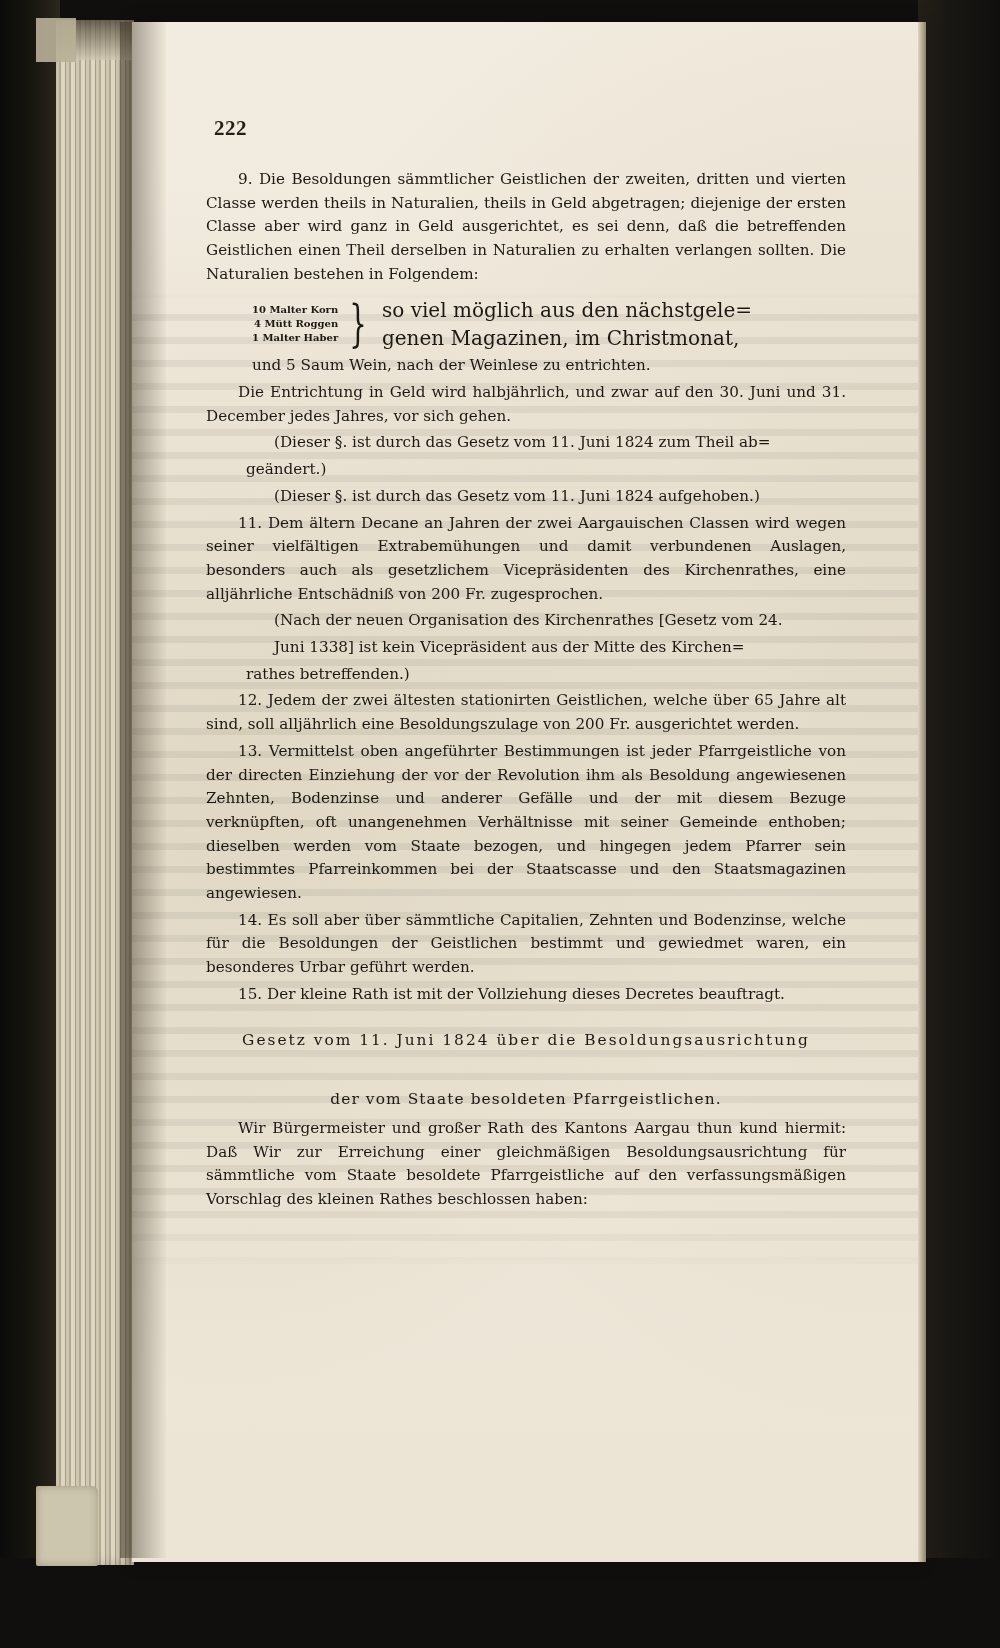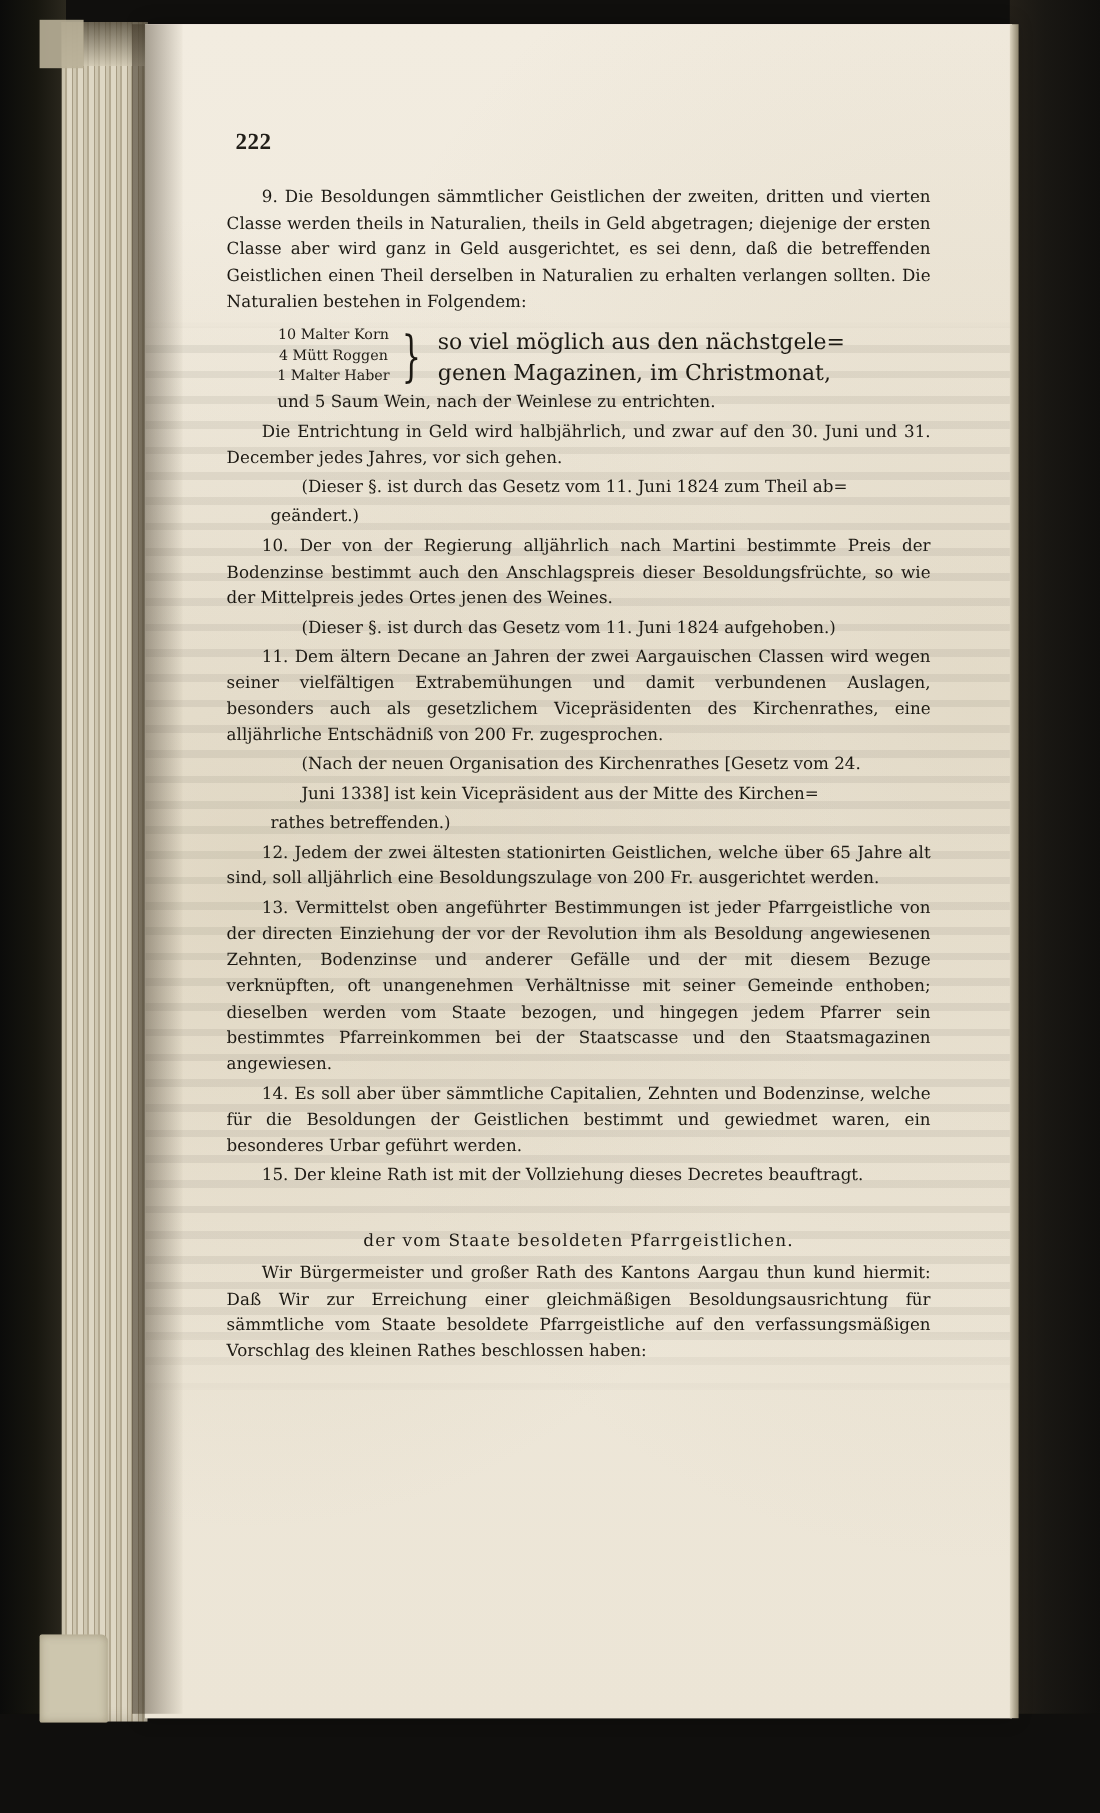--- a/index.html
+++ b/index.html
@@ -163,24 +163,25 @@
   .gap { margin-top: 11px; }
 
   
   .naturalien {
     display: flex;
     align-items: center;
     margin: 9px 0 2px 0;
     padding-left: 46px;
   }
   .nat-left {
-    text-align: center;
-    font-size: 13px;
+    text-align: right;
+    font-size: 10px;
     line-height: 1.42;
     white-space: nowrap;
+    font-weight: bold;
   }
   .brace {
     font-size: 50px;
     line-height: 40px;
     margin: 0 8px 0 4px;
     transform: scaleX(.55);
     color: #1c1913;
   }
   .nat-right {
     font-size: 20px;
@@ -244,39 +245,39 @@
           <div>genen Magazinen,  im Christmonat,</div>
         </div>
       </div>
       <p class="noindent nat-after">und 5 Saum Wein, nach der Weinlese zu entrichten.</p>
 
       <p class="gap">Die Entrichtung in Geld wird halbjährlich, und zwar auf den 30. Juni und 31. December jedes Jahres, vor sich gehen.</p>
 
       <p class="noindent hang-in tight">(Dieser §. ist durch das Gesetz vom 11. Juni 1824 zum Theil ab=</p>
       <p class="noindent hang">geändert.)</p>
 
-      <p class="gap">10.  Der von der Regierung alljährlich nach Martini bestimmte Preis der Bodenzinse bestimmt auch den Anschlagspreis dieser Besoldungsfrüchte, so wie der Mittelpreis jedes Ortes jenen des Weines.</p>
 
       <p class="noindent hang-in gap">(Dieser §. ist durch das Gesetz vom 11. Juni 1824 aufgehoben.)</p>
 
       <p class="gap">11.  Dem ältern Decane an Jahren der zwei Aargauischen Classen wird wegen seiner vielfältigen Extrabemühungen und damit verbundenen Auslagen, besonders auch als gesetzlichem Vicepräsidenten des Kirchenrathes, eine alljährliche Entschädniß von 200 Fr. zugesprochen.</p>
 
       <p class="noindent hang-in tight">(Nach der neuen Organisation des Kirchenrathes [Gesetz vom 24.</p>
       <p class="noindent hang tight" style="padding-left:68px">Juni 1338] ist kein Vicepräsident aus der Mitte des Kirchen=</p>
       <p class="noindent hang">rathes betreffenden.)</p>
 
       <p class="gap">12.  Jedem der zwei ältesten stationirten Geistlichen, welche über 65 Jahre alt sind, soll alljährlich eine Besoldungszulage von 200 Fr. ausgerichtet werden.</p>
 
       <p class="gap">13.  Vermittelst oben angeführter Bestimmungen ist jeder Pfarrgeistliche von der directen Einziehung der vor der Revolution ihm als Besoldung angewiesenen Zehnten, Bodenzinse und anderer Gefälle und der mit diesem Bezuge verknüpften, oft unangenehmen Verhältnisse mit seiner Gemeinde enthoben; dieselben werden vom Staate bezogen, und hingegen jedem Pfarrer sein bestimmtes Pfarreinkommen bei der Staatscasse und den Staatsmagazinen angewiesen.</p>
 
       <p class="gap">14.  Es soll aber über sämmtliche Capitalien, Zehnten und Bodenzinse, welche für die Besoldungen der Geistlichen bestimmt und gewiedmet waren, ein besonderes Urbar geführt werden.</p>
 
       <p class="gap">15.  Der kleine Rath ist mit der Vollziehung dieses Decretes beauftragt.</p>
 
       <div class="heading">
+        <span class="sp">Gesetz vom 11. Juni 1824 über die Besoldungsausrichtung</span>
         <span class="l2 sp2">der vom Staate besoldeten Pfarrgeistlichen.</span>
       </div>
 
       <p>Wir Bürgermeister und großer Rath des Kantons Aargau thun kund hiermit: Daß Wir zur Erreichung einer gleichmäßigen Besoldungsausrichtung für sämmtliche vom Staate besoldete Pfarrgeistliche auf den verfassungsmäßigen Vorschlag des kleinen Rathes beschlossen haben:</p>
 
     </div>
   </div>
 </div>
 
 </body></html>

